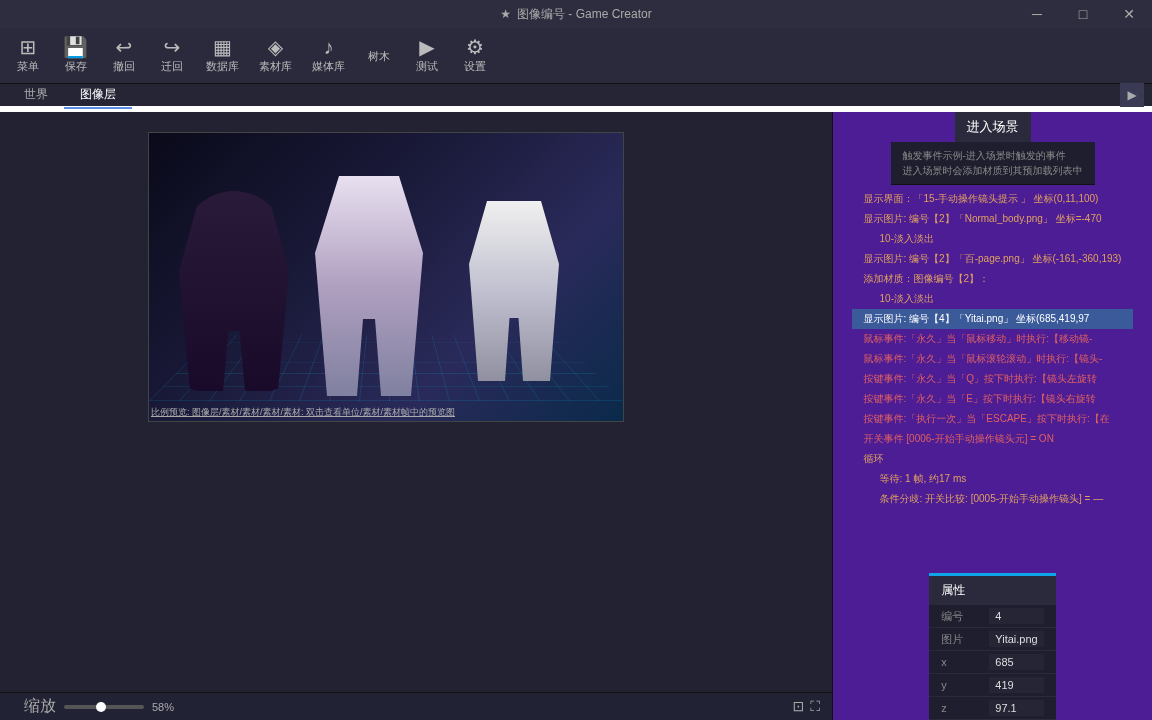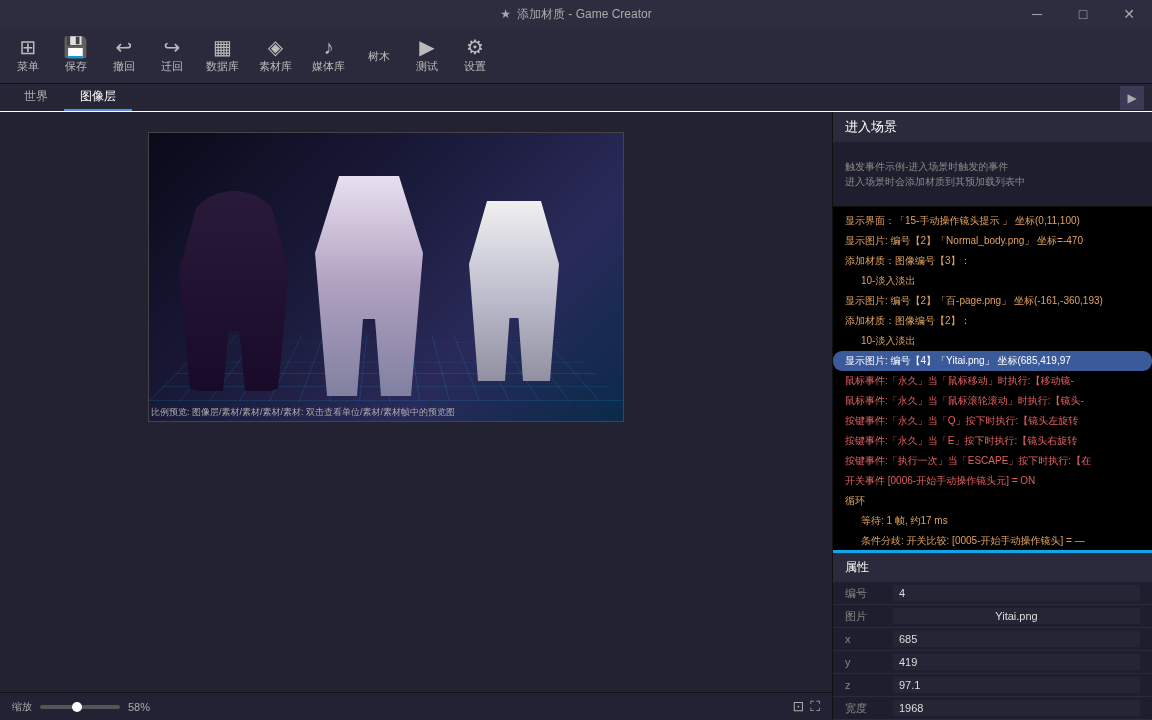--- a/index.html
+++ b/index.html
@@ -62,21 +62,21 @@
       line-height: 1;
     }
 
     
     #tabbar {
       height: 28px;
       background: #252535;
       display: flex;
       align-items: center;
       padding: 0 8px;
-      border-bottom: 1px solid #ffffff;
+      border-bottom: 6px solid #ffffff;
     }
     .tab {
       padding: 4px 16px;
       cursor: pointer;
       color: #aaa;
       font-size: 12px;
       border-bottom: 2px solid transparent;
     }
     .tab.active {
       color: #fff;
@@ -186,36 +186,37 @@
     }
     .preview-label {
       position: absolute;
       bottom: 2px;
       left: 2px;
       right: 2px;
       color: #aaa;
       font-size: 9px;
       white-space: nowrap;
       overflow: hidden;
+      text-decoration: underline;
     }
     
     #zoom-bar {
       position: absolute;
       bottom: 0;
       left: 0;
       right: 0;
       height: 28px;
       background: #222235;
       display: flex;
       align-items: center;
       padding: 0 12px;
       border-top: 1px solid #111;
       gap: 8px;
     }
-    .zoom-label { color: #aaa; font-size: 10px; }
+    .zoom-label { color: #aaa; font-size: 16px; margin-left: 12px; }
     .zoom-slider {
       width: 80px;
       height: 4px;
       background: #555;
       border-radius: 2px;
       position: relative;
     }
     .zoom-thumb {
       position: absolute;
       width: 10px;
@@ -226,57 +227,58 @@
       left: 40%;
       cursor: pointer;
     }
     .zoom-pct { color: #aaa; font-size: 11px; }
     .zoom-icons { margin-left: auto; display: flex; gap: 6px; }
     .zoom-icon { color: #aaa; cursor: pointer; font-size: 14px; }
 
     
     #right-panel {
       width: 320px;
-      background: #000000;
+      background: #4c1d95;
       border-left: 1px solid #111;
       display: flex;
       flex-direction: column;
+      align-items: center;
     }
     #scene-header {
       background: #2a2a3c;
       padding: 6px 12px;
       color: #fff;
       font-size: 13px;
       display: flex;
       align-items: center;
       justify-content: space-between;
     }
     #scene-desc {
-      padding: 17px 12px;
+      padding: 6px 12px;
       color: #888;
       font-size: 10px;
       line-height: 1.5;
       background: #1e1e2e;
       border-bottom: 1px solid #111;
     }
     #events-list {
       flex: 1;
       overflow-y: auto;
       padding: 4px 0;
     }
     .event-item {
       padding: 2px 12px;
       font-size: 10px;
       line-height: 1.6;
       cursor: pointer;
       white-space: nowrap;
       overflow: hidden;
       text-overflow: ellipsis;
     }
-    .event-item.active { background: #3a5a9a; color: #fff; border-radius: 9px; }
+    .event-item.active { background: #3a5a9a; color: #fff; }
     .event-item.red { color: #e06060; }
     .event-item.orange { color: #e0a060; }
     .event-item.indent { padding-left: 28px; }
 
     
     #props-panel {
       border-top: 3px solid #0ea5e9;
       background: #1e1e2e;
     }
     #props-header {
@@ -306,21 +308,21 @@
     }
     .prop-value.full-width {
       text-align: center;
     }
   </style>
 </head>
 <body>
 
 <div id="titlebar">
   <span class="title-icon">★</span>
-  <span>添加材质 - Game Creator</span>
+  <span>图像编号 - Game Creator</span>
   <div class="win-controls">
     <div class="win-btn">─</div>
     <div class="win-btn">□</div>
     <div class="win-btn close">✕</div>
   </div>
 </div>
 
 <div id="toolbar">
 <div class="toolbar-item">
       <span class="toolbar-icon">⊞</span>
@@ -402,21 +404,20 @@
     <div id="scene-header">
       <span>进入场景</span>
     </div>
     <div id="scene-desc">
       <div>触发事件示例-进入场景时触发的事件</div>
       <div>进入场景时会添加材质到其预加载列表中</div>
     </div>
     <div id="events-list">
     <div class="event-item orange">显示界面：「15-手动操作镜头提示 」 坐标(0,11,100)</div>
         <div class="event-item orange">显示图片: 编号【2】「Normal_body.png」 坐标=-470</div>
-        <div class="event-item orange">添加材质：图像编号【3】：</div>
         <div class="event-item orange indent">10-淡入淡出</div>
         <div class="event-item orange">显示图片: 编号【2】「百-page.png」 坐标(-161,-360,193)</div>
         <div class="event-item orange">添加材质：图像编号【2】：</div>
         <div class="event-item orange indent">10-淡入淡出</div>
         <div class="event-item active">显示图片: 编号【4】「Yitai.png」 坐标(685,419,97</div>
         <div class="event-item red">鼠标事件:「永久」当「鼠标移动」时执行:【移动镜-</div>
         <div class="event-item red">鼠标事件:「永久」当「鼠标滚轮滚动」时执行:【镜头-</div>
         <div class="event-item red">按键事件:「永久」当「Q」按下时执行:【镜头左旋转</div>
         <div class="event-item red">按键事件:「永久」当「E」按下时执行:【镜头右旋转</div>
         <div class="event-item red">按键事件:「执行一次」当「ESCAPE」按下时执行:【在</div>
@@ -441,20 +442,16 @@
           <span class="prop-value">685</span>
         </div>
         <div class="prop-row">
           <span class="prop-label">y</span>
           <span class="prop-value">419</span>
         </div>
         <div class="prop-row">
           <span class="prop-label">z</span>
           <span class="prop-value">97.1</span>
         </div>
-        <div class="prop-row">
-          <span class="prop-label">宽度</span>
-          <span class="prop-value">1968</span>
-        </div>
       </div>
   </div>
 
 </div>
 
 </body></html>

